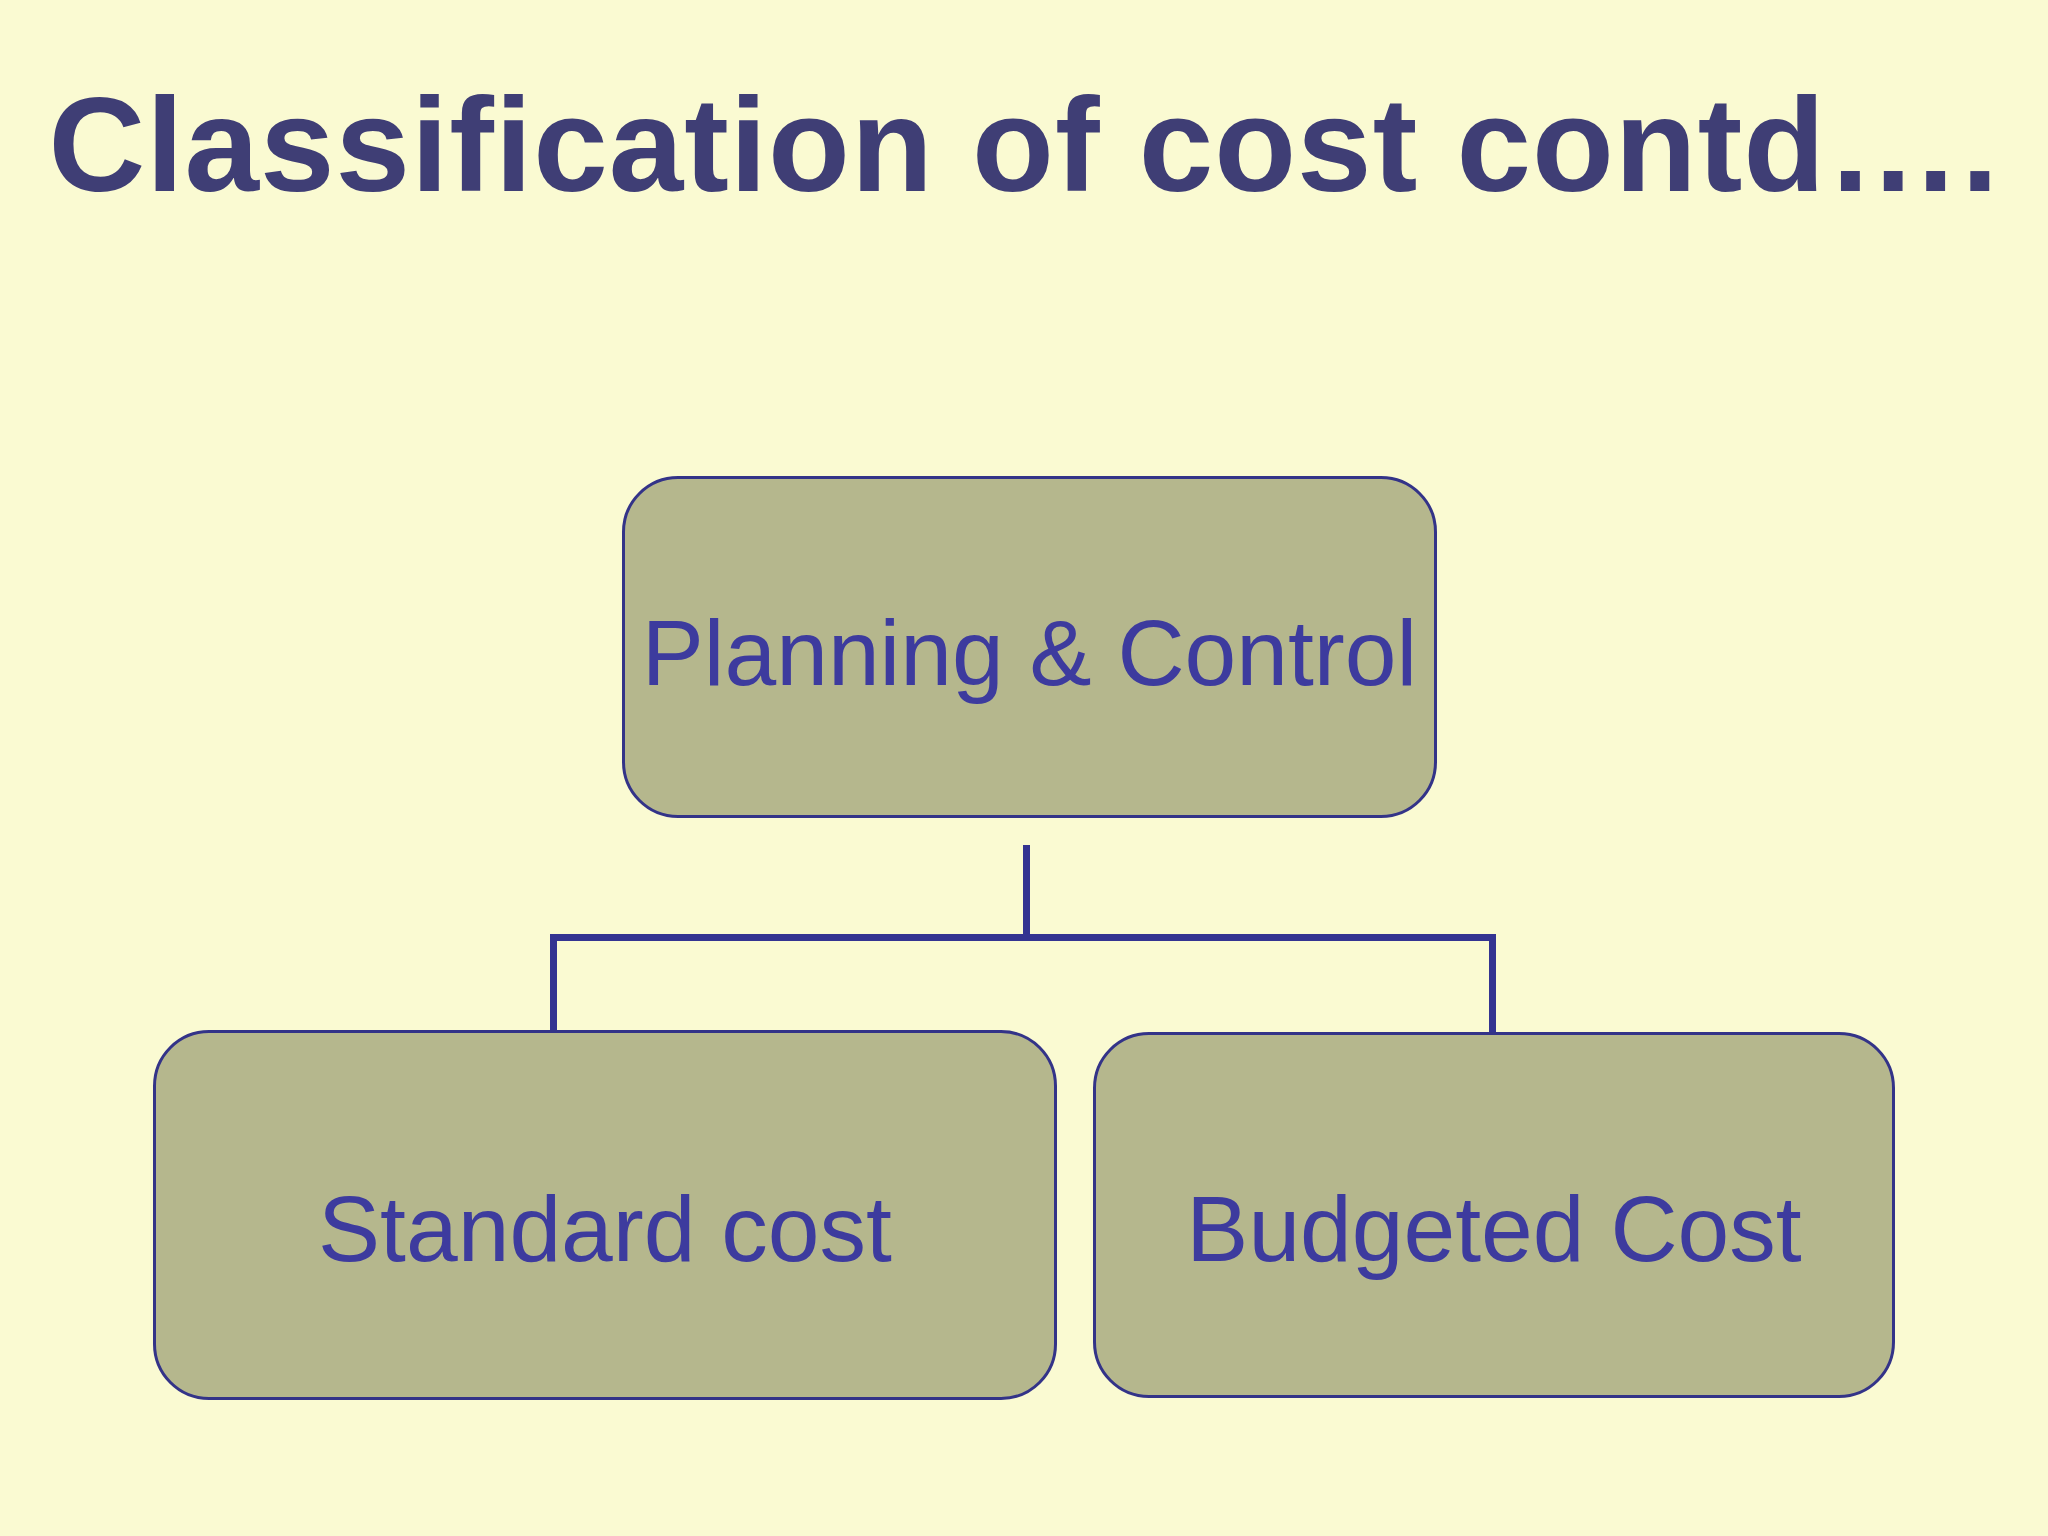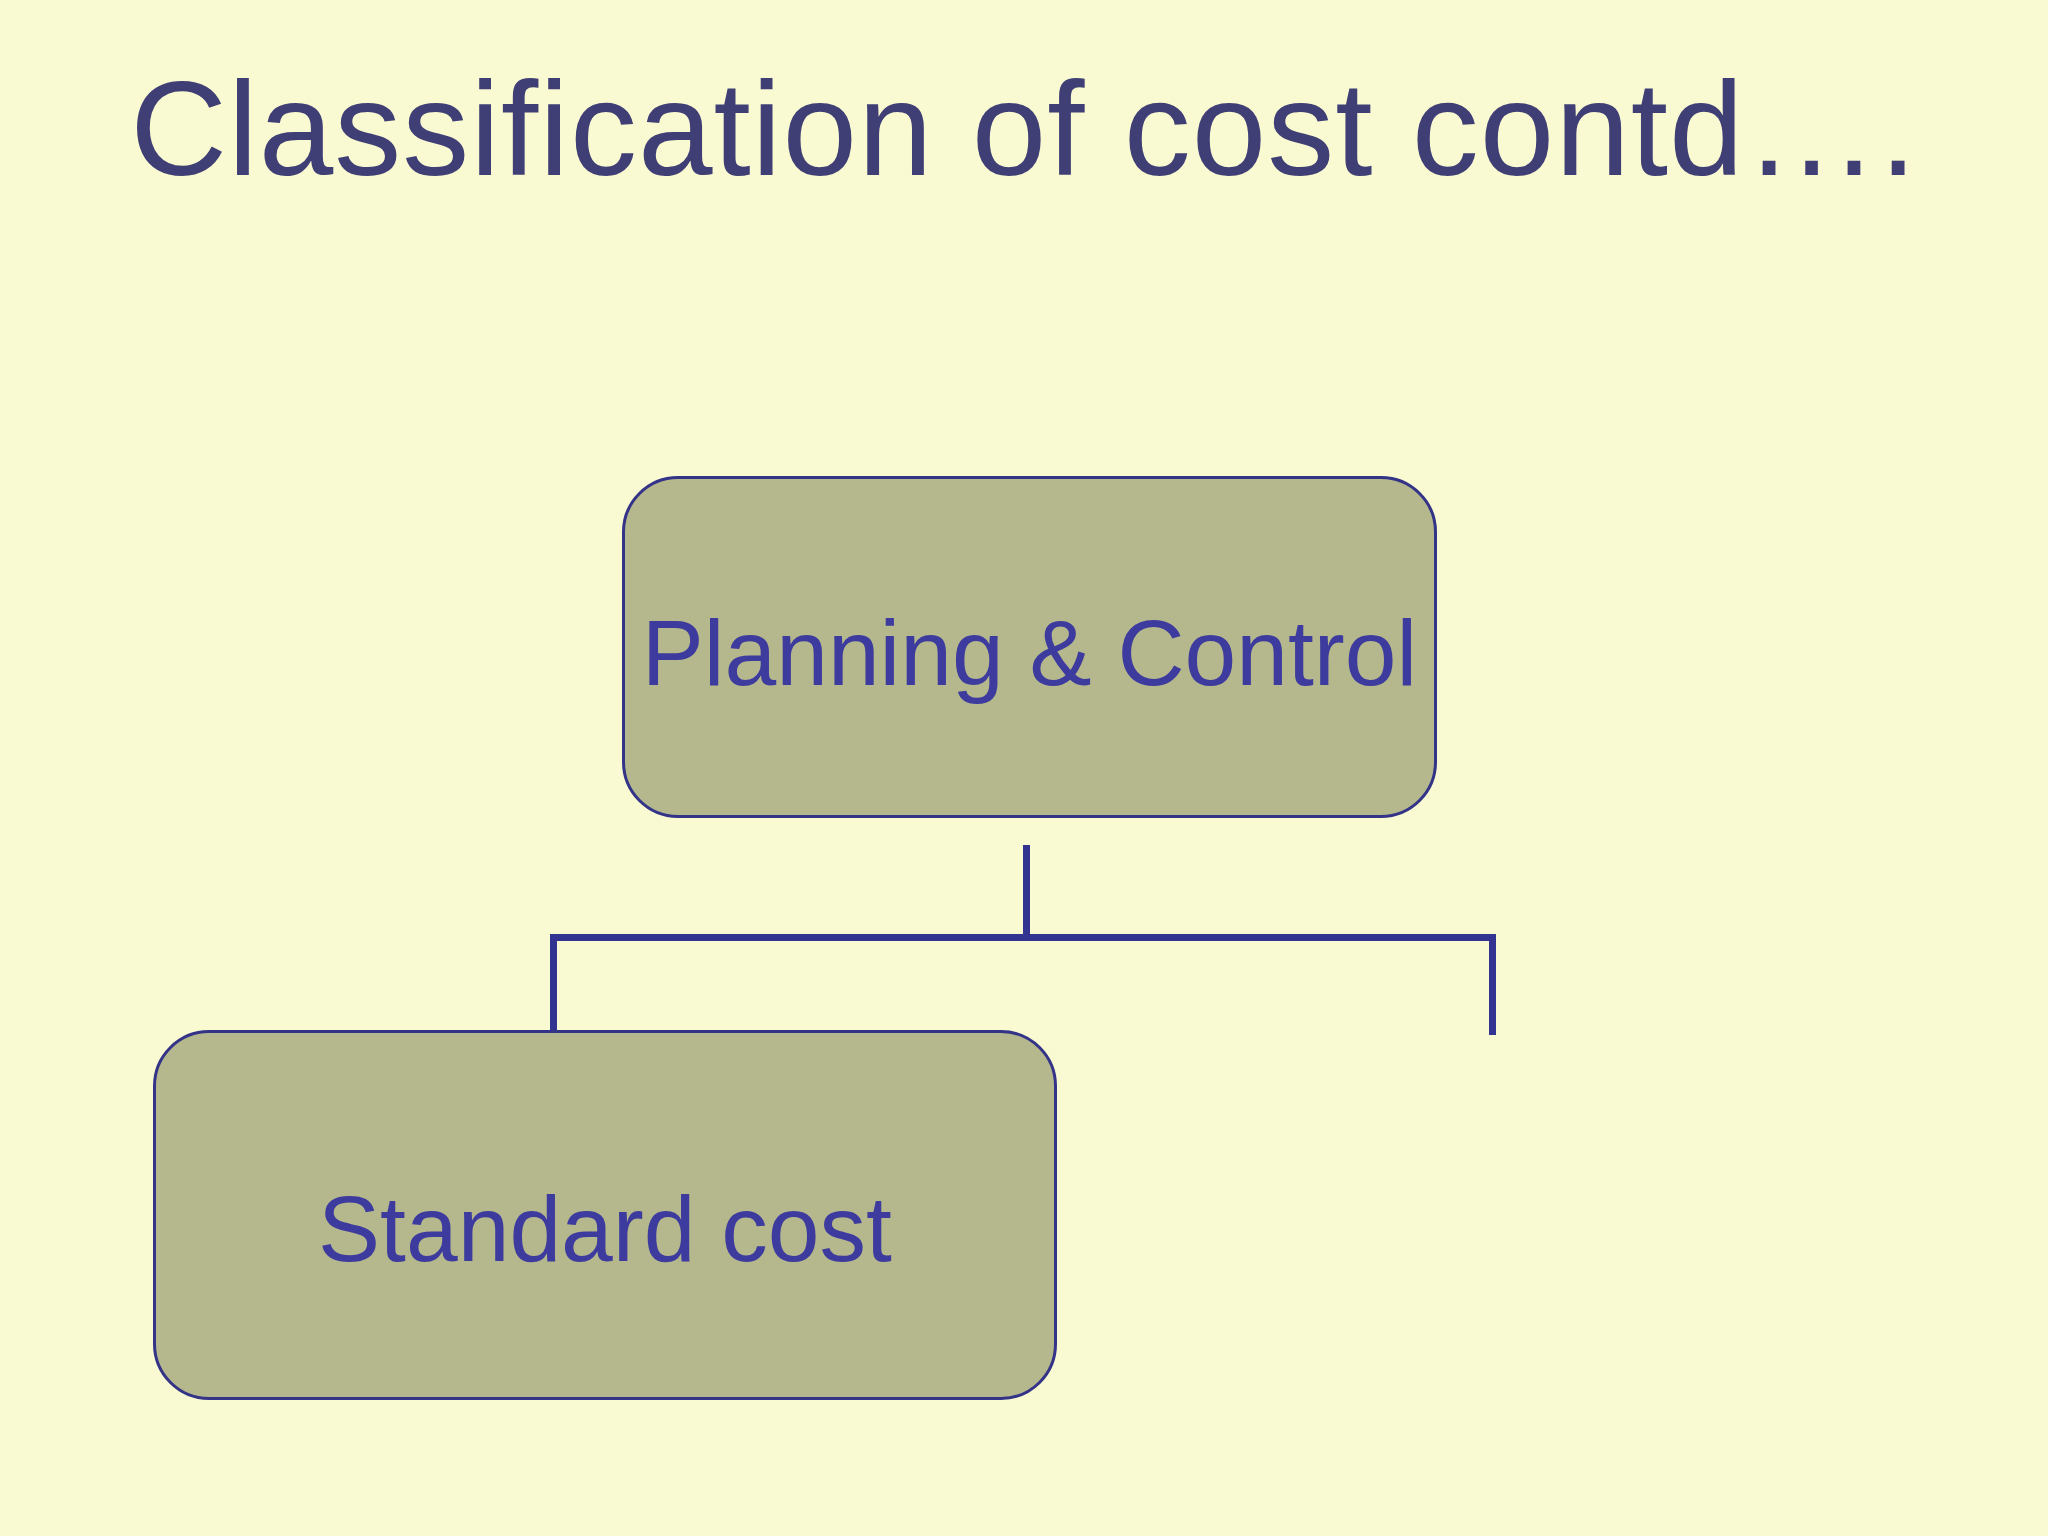--- a/index.html
+++ b/index.html
@@ -10,26 +10,26 @@
   .slide {
     position: relative;
     width: 2048px;
     height: 1536px;
     overflow: hidden;
     background: var(--background, #FAFAD2);
     font-family: "Liberation Sans", sans-serif;
   }
   .slide-title {
     position: absolute;
-    top: 52px;
+    top: 68px;
     left: 0;
     width: 100%;
     text-align: center;
     font-size: 134px;
-    font-weight: 400;
+    font-weight: 700;
     letter-spacing: 1px;
     color: var(--title-text, #3F3E75);
     white-space: nowrap;
   }
   .node {
     position: absolute;
     box-sizing: border-box;
     background: var(--box-fill, #B5B78D);
     border: 3px solid var(--box-border, #333388);
     border-radius: 56px;
@@ -72,14 +72,17 @@
   <div class="connector connector-drop-right"></div>
 
   <div class="node node-root">
     <span class="node-label">Planning &amp; Control</span>
   </div>
 
   <div class="node node-left">
     <span class="node-label">Standard cost</span>
   </div>
 
+  <div class="node node-right">
+    <span class="node-label">Budgeted Cost</span>
+  </div>
 
 </div>
 
 </body></html>

